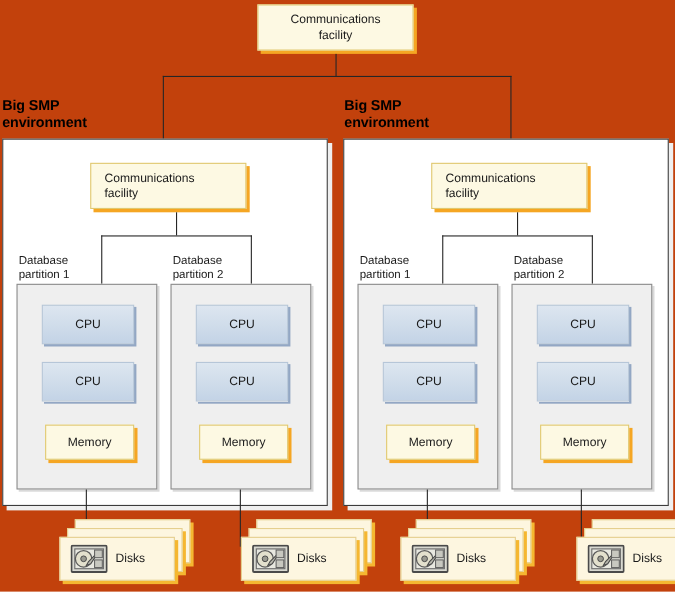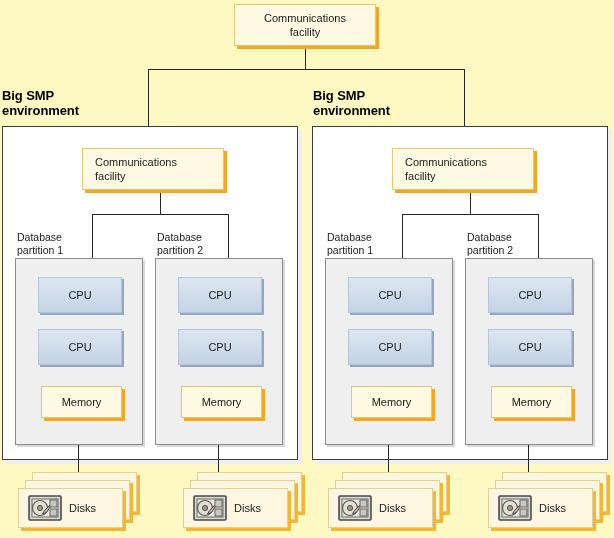--- a/index.html
+++ b/index.html
@@ -8,21 +8,21 @@
   }
   body {
     font-family: "Liberation Sans", sans-serif;
     -webkit-font-smoothing: antialiased;
   }
   #diagram {
     position: relative;
     width: 614px;
     height: 538px;
     overflow: hidden;
-    background: #fef9c3;
+    background: #c2410c;
   }
 
   
   .line-v { position: absolute; width: 1px; background: #262626; }
   .line-h { position: absolute; height: 1px; background: #262626; }
 
   
   .ybox {
     position: absolute;
     box-sizing: border-box;
@@ -96,20 +96,21 @@
   }
 
   
   .diskstack { position: absolute; }
   .diskcard {
     position: absolute;
     box-sizing: border-box;
     background: #fdf6e0;
     border: 1px solid #e5cf8e;
     box-shadow: 3px 3px 0 0 #f5b731;
+    margin-left: 36px;
   }
   .disk-label {
     position: absolute;
     font-size: 11px;
     color: #1a1a1a;
     left: 50px;
     top: 50%;
     transform: translateY(-50%);
     white-space: nowrap;
   }

